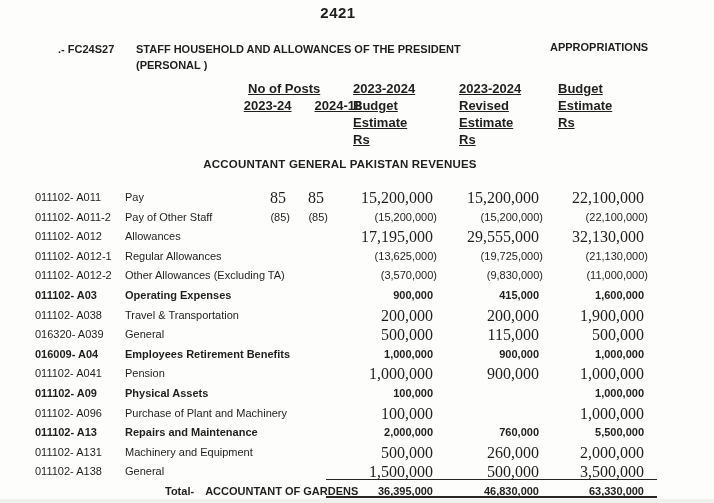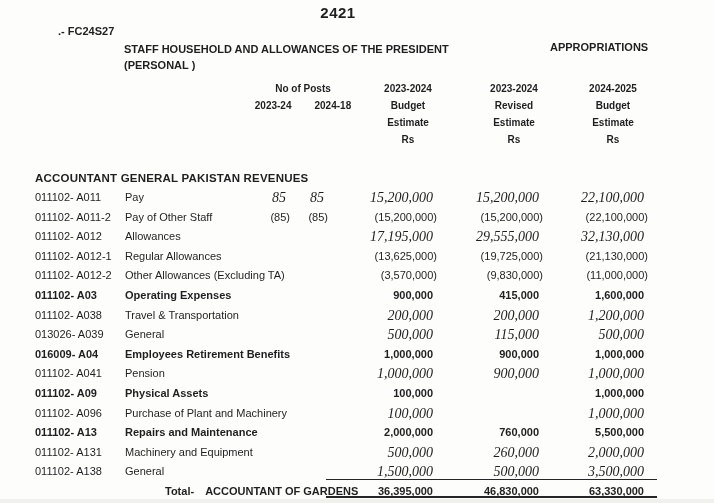--- a/index.html
+++ b/index.html
@@ -14,54 +14,53 @@
   }
   .abs { position: absolute; }
 
   .page-number {
     left: 288px; top: 4px; width: 100px;
     text-align: center;
     font-size: 15px; font-weight: 700; letter-spacing: 0.5px;
   }
 
   .hdr { font-size: 11px; font-weight: 700; white-space: nowrap; }
-  .ref-code        { left: 58px;  top: 25px; }
-  .doc-title       { left: 124px; top: 41px; line-height: 16px; }
+  .ref-code        { left: 58px;  top: 43px; }
+  .doc-title       { left: 136px; top: 41px; line-height: 16px; }
   .appropriations  { left: 550px; top: 41px; }
 
   .colhead {
-    text-align: center; font-size: 10px; font-weight: 700;
-    line-height: 17px; white-space: nowrap;
+    font-size: 13px; font-weight: 700;
+    line-height: 17px; white-space: nowrap; text-decoration: underline;
   }
   .posts-head   { left: 248px; top: 80px; width: 110px; }
   .posts-years  { display: flex; justify-content: center; gap: 23px; }
   .budget-head  { left: 353px; top: 80px; width: 110px; }
   .revised-head { left: 459px; top: 80px; width: 110px; }
   .next-head    { left: 558px; top: 80px; width: 110px; }
 
   .section-heading {
-    left: 35px; top: 172px; width: 610px;
-    font-size: 11.5px; font-weight: 700;
+    left: 35px; top: 158px; width: 610px;
+    text-align: center; font-size: 11.5px; font-weight: 700;
     letter-spacing: 0.2px;
   }
 
   .tbl {
     left: 35px; top: 188px; width: 613px;
     display: grid;
     grid-template-columns: 90px 125px 40px 38px 109px 106px 105px;
     grid-auto-rows: 19.6px;
     font-size: 11px;
   }
   .tbl .cell { line-height: 19.6px; white-space: nowrap; overflow: visible; }
   .tbl .num  { text-align: right; padding-right: 4px; }
   .tbl .num.paren { padding-right: 0; }
   .tbl .num.serif {
     font-family: "Liberation Serif", "DejaVu Serif", serif;
-    font-size: 14px;
-    font-style: italic;
+    font-size: 16px;
   }
   .tbl .bold-row .cell { font-weight: 700; }
   .total-label-cell {
     grid-column: 1 / span 4;
     display: flex; gap: 11px;
     padding-left: 130px;
     font-weight: 700;
   }
   .total-label-cell span { line-height: 19.6px; white-space: nowrap; }
 
@@ -106,37 +105,36 @@
   </div>
 
   <div class="abs colhead revised-head">
     <div>2023-2024</div>
     <div>Revised</div>
     <div>Estimate</div>
     <div>Rs</div>
   </div>
 
   <div class="abs colhead next-head">
-    <div>2024-2025</div>
     <div>Budget</div>
     <div>Estimate</div>
     <div>Rs</div>
   </div>
 
   <div class="abs section-heading">ACCOUNTANT GENERAL PAKISTAN REVENUES</div>
 
   <div class="abs tbl">
       <div class="" style="display: contents;"><div class="cell">011102- A011</div><div class="cell">Pay</div><div class="cell num serif">85</div><div class="cell num serif">85</div><div class="cell num serif">15,200,000</div><div class="cell num serif">15,200,000</div><div class="cell num serif">22,100,000</div></div>
       <div class="" style="display: contents;"><div class="cell">011102- A011-2</div><div class="cell">Pay of Other Staff</div><div class="cell num paren">(85)</div><div class="cell num paren">(85)</div><div class="cell num paren">(15,200,000)</div><div class="cell num paren">(15,200,000)</div><div class="cell num paren">(22,100,000)</div></div>
       <div class="" style="display: contents;"><div class="cell">011102- A012</div><div class="cell">Allowances</div><div class="cell num"></div><div class="cell num"></div><div class="cell num serif">17,195,000</div><div class="cell num serif">29,555,000</div><div class="cell num serif">32,130,000</div></div>
       <div class="" style="display: contents;"><div class="cell">011102- A012-1</div><div class="cell">Regular Allowances</div><div class="cell num"></div><div class="cell num"></div><div class="cell num paren">(13,625,000)</div><div class="cell num paren">(19,725,000)</div><div class="cell num paren">(21,130,000)</div></div>
       <div class="" style="display: contents;"><div class="cell">011102- A012-2</div><div class="cell">Other Allowances (Excluding TA)</div><div class="cell num"></div><div class="cell num"></div><div class="cell num paren">(3,570,000)</div><div class="cell num paren">(9,830,000)</div><div class="cell num paren">(11,000,000)</div></div>
       <div class="bold-row" style="display: contents;"><div class="cell">011102- A03</div><div class="cell">Operating Expenses</div><div class="cell num"></div><div class="cell num"></div><div class="cell num">900,000</div><div class="cell num">415,000</div><div class="cell num">1,600,000</div></div>
-      <div class="" style="display: contents;"><div class="cell">011102- A038</div><div class="cell">Travel &amp; Transportation</div><div class="cell num"></div><div class="cell num"></div><div class="cell num serif">200,000</div><div class="cell num serif">200,000</div><div class="cell num serif">1,200,000</div></div>
-      <div class="" style="display: contents;"><div class="cell">013026- A039</div><div class="cell">General</div><div class="cell num"></div><div class="cell num"></div><div class="cell num serif">500,000</div><div class="cell num serif">115,000</div><div class="cell num serif">500,000</div></div>
+      <div class="" style="display: contents;"><div class="cell">011102- A038</div><div class="cell">Travel &amp; Transportation</div><div class="cell num"></div><div class="cell num"></div><div class="cell num serif">200,000</div><div class="cell num serif">200,000</div><div class="cell num serif">1,900,000</div></div>
+      <div class="" style="display: contents;"><div class="cell">016320- A039</div><div class="cell">General</div><div class="cell num"></div><div class="cell num"></div><div class="cell num serif">500,000</div><div class="cell num serif">115,000</div><div class="cell num serif">500,000</div></div>
       <div class="bold-row" style="display: contents;"><div class="cell">016009- A04</div><div class="cell">Employees Retirement Benefits</div><div class="cell num"></div><div class="cell num"></div><div class="cell num">1,000,000</div><div class="cell num">900,000</div><div class="cell num">1,000,000</div></div>
       <div class="" style="display: contents;"><div class="cell">011102- A041</div><div class="cell">Pension</div><div class="cell num"></div><div class="cell num"></div><div class="cell num serif">1,000,000</div><div class="cell num serif">900,000</div><div class="cell num serif">1,000,000</div></div>
       <div class="bold-row" style="display: contents;"><div class="cell">011102- A09</div><div class="cell">Physical Assets</div><div class="cell num"></div><div class="cell num"></div><div class="cell num">100,000</div><div class="cell num"></div><div class="cell num">1,000,000</div></div>
       <div class="" style="display: contents;"><div class="cell">011102- A096</div><div class="cell">Purchase of Plant and Machinery</div><div class="cell num"></div><div class="cell num"></div><div class="cell num serif">100,000</div><div class="cell num"></div><div class="cell num serif">1,000,000</div></div>
       <div class="bold-row" style="display: contents;"><div class="cell">011102- A13</div><div class="cell">Repairs and Maintenance</div><div class="cell num"></div><div class="cell num"></div><div class="cell num">2,000,000</div><div class="cell num">760,000</div><div class="cell num">5,500,000</div></div>
       <div class="" style="display: contents;"><div class="cell">011102- A131</div><div class="cell">Machinery and Equipment</div><div class="cell num"></div><div class="cell num"></div><div class="cell num serif">500,000</div><div class="cell num serif">260,000</div><div class="cell num serif">2,000,000</div></div>
       <div class="" style="display: contents;"><div class="cell">011102- A138</div><div class="cell">General</div><div class="cell num"></div><div class="cell num"></div><div class="cell num serif">1,500,000</div><div class="cell num serif">500,000</div><div class="cell num serif">3,500,000</div></div>
       <div class="bold-row" style="display: contents;"><div class="cell total-label-cell">
           <span>Total-</span>
           <span>ACCOUNTANT OF GARDENS</span>

